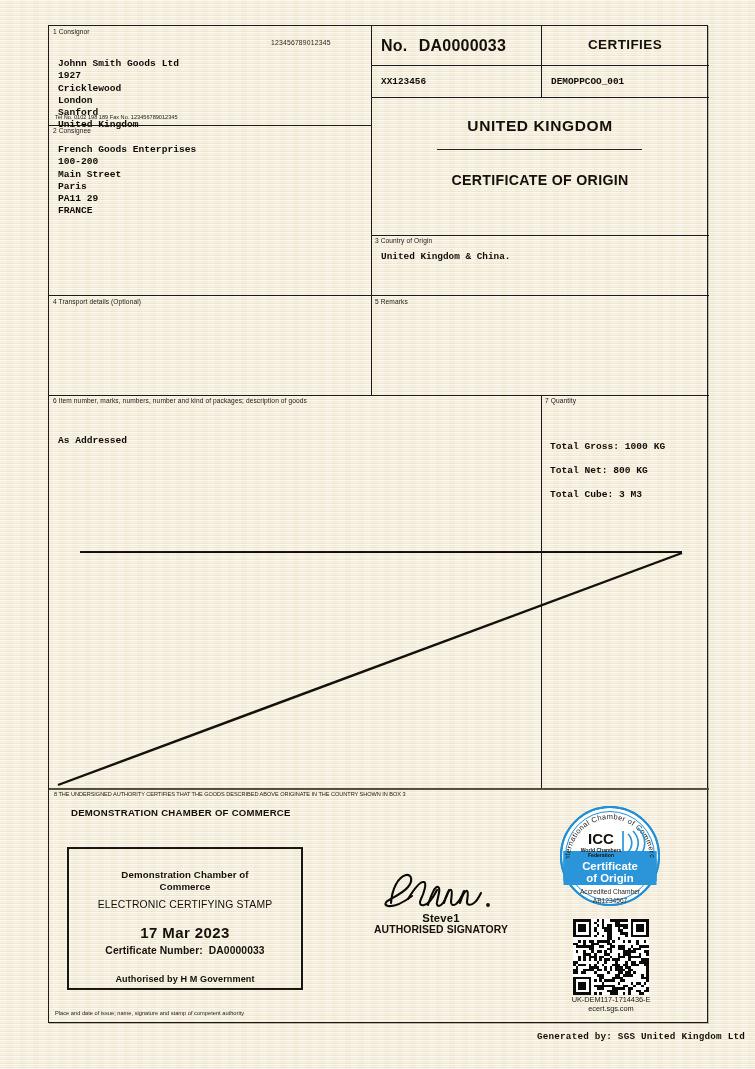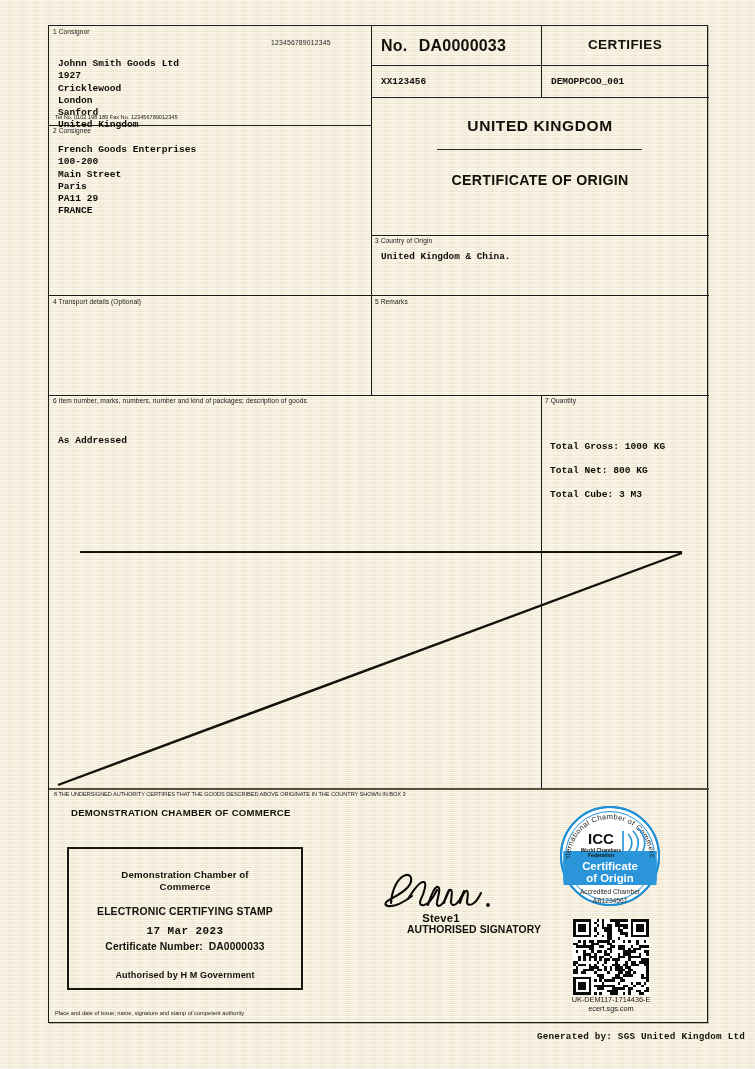--- a/index.html
+++ b/index.html
@@ -129,38 +129,38 @@
     width: 236px;
     height: 143px;
     border: 2px solid #181712;
     padding-top: 20px;
     text-align: center;
   }
   .stamp .l1 {
     font-size: 9.7px; font-weight: bold; line-height: 12px; letter-spacing: .1px;
   }
   .stamp .l2 {
-    font-size: 10.4px; font-weight: bold; letter-spacing: .15px; margin-top: 13px; text-align: center;
+    font-size: 10.4px; font-weight: normal; letter-spacing: .15px; margin-top: 6px; text-align: center;
   }
   .stamp .l3 {
-    font-family: Liberation Mono, monospace;
-    font-size: 11px; font-weight: bold; margin-top: 8px; letter-spacing: .4px;
+    font-family: Liberation Sans, sans-serif;
+    font-size: 15px; font-weight: bold; margin-top: 14px; letter-spacing: .4px;
   }
   .stamp .l4 {
     font-size: 10.3px; font-weight: bold; margin-top: 3.5px; letter-spacing: .1px;
   }
   .stamp .l5 {
     font-size: 9.1px; font-weight: bold; margin-top: 18px; letter-spacing: .1px;
   }
 
   
   .sig-wrap { position: absolute; left: 292px; top: 843px; width: 200px; text-align: center; }
   .sig-svg { display: block; margin: 0 auto; }
   .sig-name { font-size: 11.3px; font-weight: bold; margin-top: -1px; letter-spacing: .2px; }
-  .sig-role { font-size: 10.4px; font-weight: bold; letter-spacing: .1px; text-align: right; }
+  .sig-role { font-size: 10.4px; font-weight: bold; letter-spacing: .1px; }
 
   
   .seal { position: absolute; left: 508px; top: 777px; width: 106px; height: 106px; }
 
   
   .qr-wrap { position: absolute; left: 514px; top: 893px; width: 96px; text-align: center; }
   .qr-code { width: 76px; height: 76px; margin: 0 auto; display: block; }
   .qr-cap { font-size: 7.4px; line-height: 9.2px; color: #1d1a14; letter-spacing: -0.05px; }
 
   

